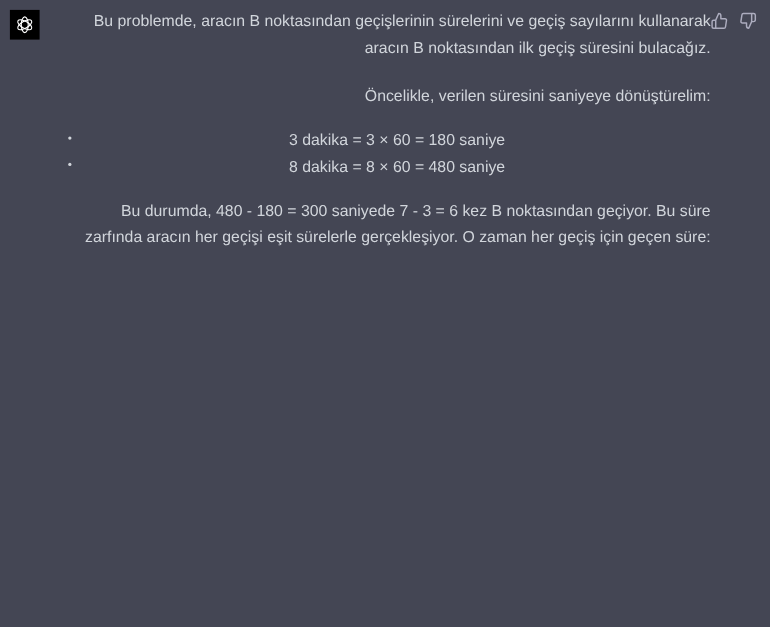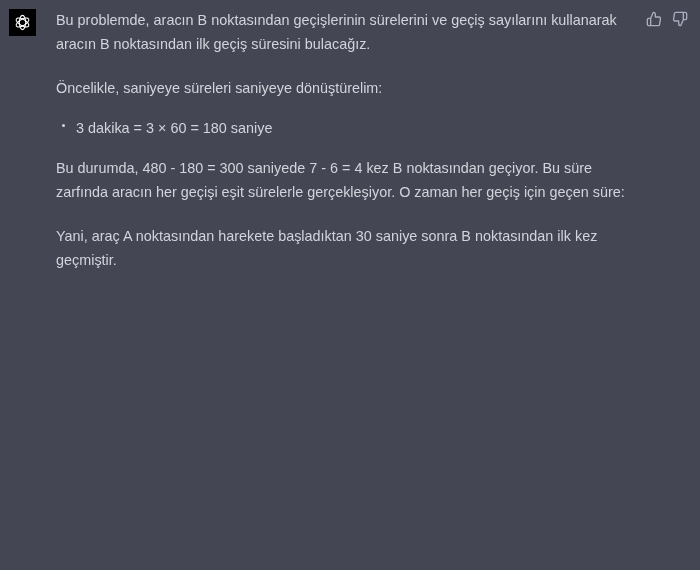--- a/index.html
+++ b/index.html
@@ -12,22 +12,22 @@
     }
     .avatar {
       position:absolute; left:9px; top:9px; width:27px; height:27px;
       background:#000; display:flex; align-items:center; justify-content:center;
     }
     .avatar svg { width:19px; height:19px; }
     .content {
       position:absolute; left:56px; top:8px; width:590px;
       font-size:14.4px; line-height:24px;
     }
-    .content p { margin:0 0 20px 0; }
-    .content ul { margin:-4px 0 16px 0; padding:0 0 0 20px; list-style:none; }
+    .content p { margin:0 0 20px 0;text-align:right; }
+    .content ul { margin:-4px 0 16px 0; padding:0 0 0 20px; list-style:none;text-align:center; }
     .content li { position:relative; line-height:24px; margin-bottom:0; }
     .content li::before {
       content:""; position:absolute; left:-14px; top:8px;
       width:3px; height:3px; border-radius:50%; background:#d1d5db;
     }
     .actions {
       position:absolute; right:12px; top:11px; display:flex; gap:10px;
     }
     .actions .btn { width:16px; height:16px; cursor:pointer; color:#acacbe; }
     .actions svg { width:16px; height:16px; }
@@ -38,26 +38,26 @@
 <div class="avatar">
   <svg viewBox="0 0 24 24" fill="none" stroke="#fff" stroke-width="1.3">
     <ellipse cx="12" cy="12" rx="4" ry="9" transform="rotate(0 12 12)"></ellipse>
     <ellipse cx="12" cy="12" rx="4" ry="9" transform="rotate(60 12 12)"></ellipse>
     <ellipse cx="12" cy="12" rx="4" ry="9" transform="rotate(120 12 12)"></ellipse>
   </svg>
 </div>
 
 <div class="content">
   <p>Bu problemde, aracın B noktasından geçişlerinin sürelerini ve geçiş sayılarını kullanarak aracın B noktasından ilk geçiş süresini bulacağız.</p>
-  <p>Öncelikle, saniyeye süreleri saniyeye dönüştürelim:</p>
+  <p>Öncelikle, verilen süresini saniyeye dönüştürelim:</p>
   <ul>
     <li>3 dakika = 3 × 60 = 180 saniye</li>
+    <li>8 dakika = 8 × 60 = 480 saniye</li>
   </ul>
-  <p>Bu durumda, 480 - 180 = 300 saniyede 7 - 6 = 4 kez B noktasından geçiyor. Bu süre zarfında aracın her geçişi eşit sürelerle gerçekleşiyor. O zaman her geçiş için geçen süre:</p>
-  <p>Yani, araç A noktasından harekete başladıktan 30 saniye sonra B noktasından ilk kez geçmiştir.</p>
+  <p>Bu durumda, 480 - 180 = 300 saniyede 7 - 3 = 6 kez B noktasından geçiyor. Bu süre zarfında aracın her geçişi eşit sürelerle gerçekleşiyor. O zaman her geçiş için geçen süre:</p>
 </div>
 
 <div class="actions">
   <div class="btn">
     <svg viewBox="0 0 24 24" fill="none" stroke="currentColor" stroke-width="2" stroke-linecap="round" stroke-linejoin="round">
       <path d="M14 9V5a3 3 0 0 0-3-3l-4 9v11h11.28a2 2 0 0 0 2-1.7l1.38-9a2 2 0 0 0-2-2.3zM7 22H4a2 2 0 0 1-2-2v-7a2 2 0 0 1 2-2h3"></path>
     </svg>
   </div>
   <div class="btn">
     <svg viewBox="0 0 24 24" fill="none" stroke="currentColor" stroke-width="2" stroke-linecap="round" stroke-linejoin="round">

